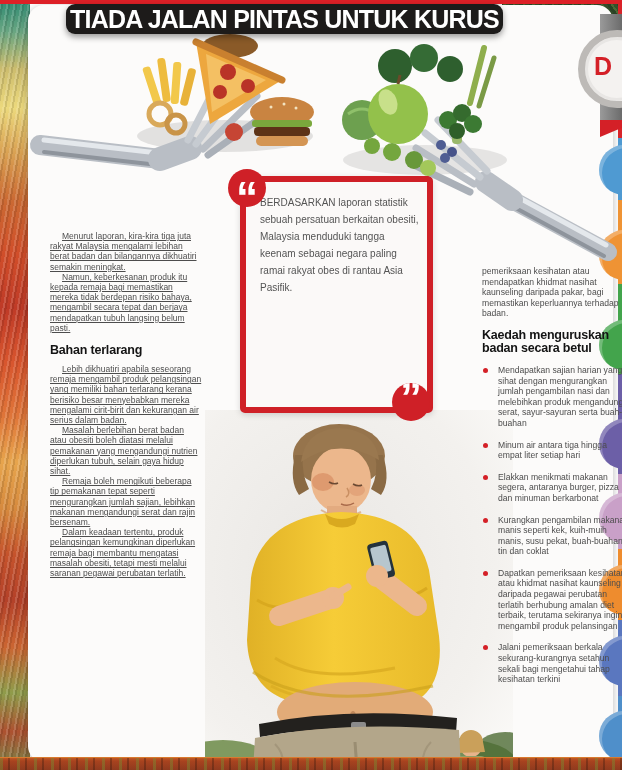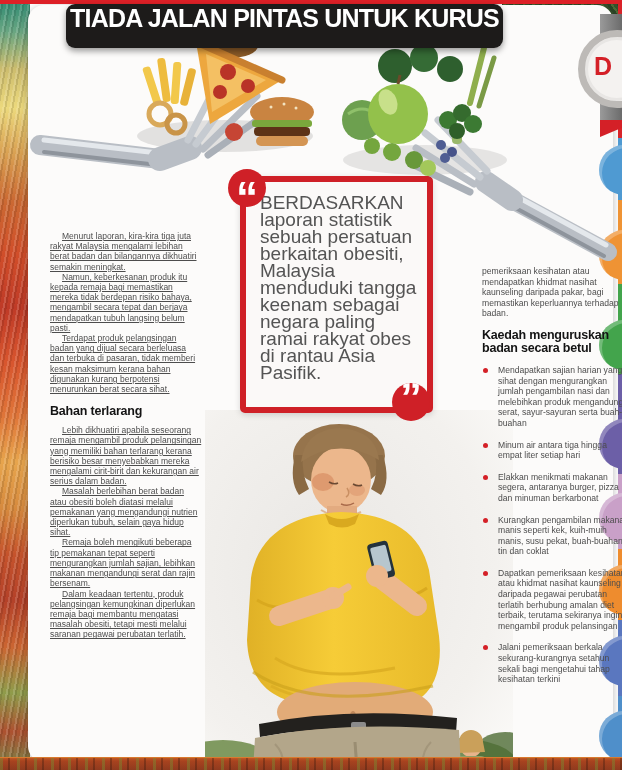--- a/index.html
+++ b/index.html
@@ -29,28 +29,28 @@
   .badge{position:absolute;top:30px;right:-34px;width:64px;height:64px;border-radius:50%;
     background:#f4f2f0;border:7px solid #bdbab7;box-shadow:inset 0 0 0 3px #e8e6e4;z-index:4;}
   .badge span{position:absolute;left:9px;top:15px;font-size:25px;font-weight:700;color:#d42027;}
   .rail-circle{position:absolute;right:-27px;width:50px;height:50px;border-radius:50%;z-index:3;
     box-shadow:inset 3px 3px 0 rgba(255,255,255,.25);}
   .rc1{top:145px;background:#4f9ad2}.rc2{top:230px;background:#ef9334}
   .rc3{top:320px;background:#43a44c}.rc4{top:419px;background:#6c5fa7}
   .rc5{top:493px;background:#c9a0c8}.rc6{top:565px;background:#ee8c2e}
   .rc7{top:636px;background:#5a77bf}.rc8{top:711px;background:#4f8fca}
 
-  .title-bar{position:absolute;left:66px;top:4px;width:437px;height:44px;background:#1d1b1a;
-    border-radius:9px;z-index:11;display:flex;align-items:flex-start;justify-content:center;
+  .title-bar{position:absolute;left:66px;top:4px;width:437px;height:30px;background:#1d1b1a;
+    border-radius:9px;z-index:11;display:flex;align-items:center;justify-content:center;
     box-shadow:0 3px 6px rgba(0,0,0,.4);}
   .title-bar h1{margin:0;color:#fff;font-size:25px;font-weight:700;letter-spacing:-0.8px;white-space:nowrap;}
 
   .quote-box{position:absolute;left:240px;top:176px;width:181px;height:225px;background:#fbf9f8;
     border:6px solid #cf2027;border-radius:5px;z-index:6;box-shadow:0 2px 6px rgba(0,0,0,.15);}
-  .quote-text{margin:12px 8px 0 14px;font-size:19px;line-height:17px;color:#545454;font-weight:500;}
+  .quote-text{margin:12px 8px 0 14px;font-size:10px;line-height:17px;color:#545454;font-weight:500;}
   .qmark{position:absolute;width:38px;height:38px;background:#cf2027;border-radius:50%;color:#fff;
     text-align:center;font-weight:700;overflow:hidden;}
   .qmark.open{left:-18px;top:-13px;}
   .qmark.open span{display:block;font-size:44px;line-height:58px;}
   .qmark.close{right:-3px;bottom:-14px;}
   .qmark.close span{display:block;font-size:44px;line-height:30px;}
 
   .col{z-index:6;color:#4d4d4d;}
   .col-left{position:absolute;left:50px;top:231px;width:152px;font-size:8.5px;line-height:10.2px;z-index:6;}
   .col-left p{margin:0;text-indent:12px;color:#4d4d4d;text-decoration:underline;}
@@ -238,21 +238,20 @@
       <path d="M50,328 q90,-18 204,-8 l2,40 -208,0 z" fill="#b3a68a"></path>
       <line x1="150" y1="332" x2="152" y2="360" stroke="#9a8d72" stroke-width="3"></line>
       <path d="M70,334 q10,10 8,26" stroke="#a3967b" stroke-width="2" fill="none"></path>
       <path d="M226,332 q-10,10 -8,26" stroke="#a3967b" stroke-width="2" fill="none"></path>
     </g>
   </svg>
 
   <div class="col col-left">
     <p>Menurut laporan, kira-kira tiga juta rakyat Malaysia mengalami lebihan berat badan dan bilangannya dikhuatiri semakin meningkat.</p>
     <p>Namun, keberkesanan produk itu kepada remaja bagi memastikan mereka tidak berdepan risiko bahaya, mengambil secara tepat dan berjaya mendapatkan tubuh langsing belum pasti.</p>
-    <p>Terdapat produk pelangsingan badan yang dijual secara berleluasa dan terbuka di pasaran, tidak memberi kesan maksimum kerana bahan digunakan kurang berpotensi menurunkan berat secara sihat.</p>
     <h2>Bahan terlarang</h2>
     <p>Lebih dikhuatiri apabila seseorang remaja mengambil produk pelangsingan yang memiliki bahan terlarang kerana berisiko besar menyebabkan mereka mengalami cirit-birit dan kekurangan air serius dalam badan.</p>
     <p>Masalah berlebihan berat badan atau obesiti boleh diatasi melalui pemakanan yang mengandungi nutrien diperlukan tubuh, selain gaya hidup sihat.</p>
     <p>Remaja boleh mengikuti beberapa tip pemakanan tepat seperti mengurangkan jumlah sajian, lebihkan makanan mengandungi serat dan rajin bersenam.</p>
     <p>Dalam keadaan tertentu, produk pelangsingan kemungkinan diperlukan remaja bagi membantu mengatasi masalah obesiti, tetapi mesti melalui saranan pegawai perubatan terlatih.</p>
   </div>
 
   <div class="col col-right">
     <p class="cont">pemeriksaan kesihatan atau mendapatkan khidmat nasihat kaunseling daripada pakar, bagi memastikan keperluannya terhadap badan.</p>
     <h2>Kaedah menguruskan badan secara betul</h2>

